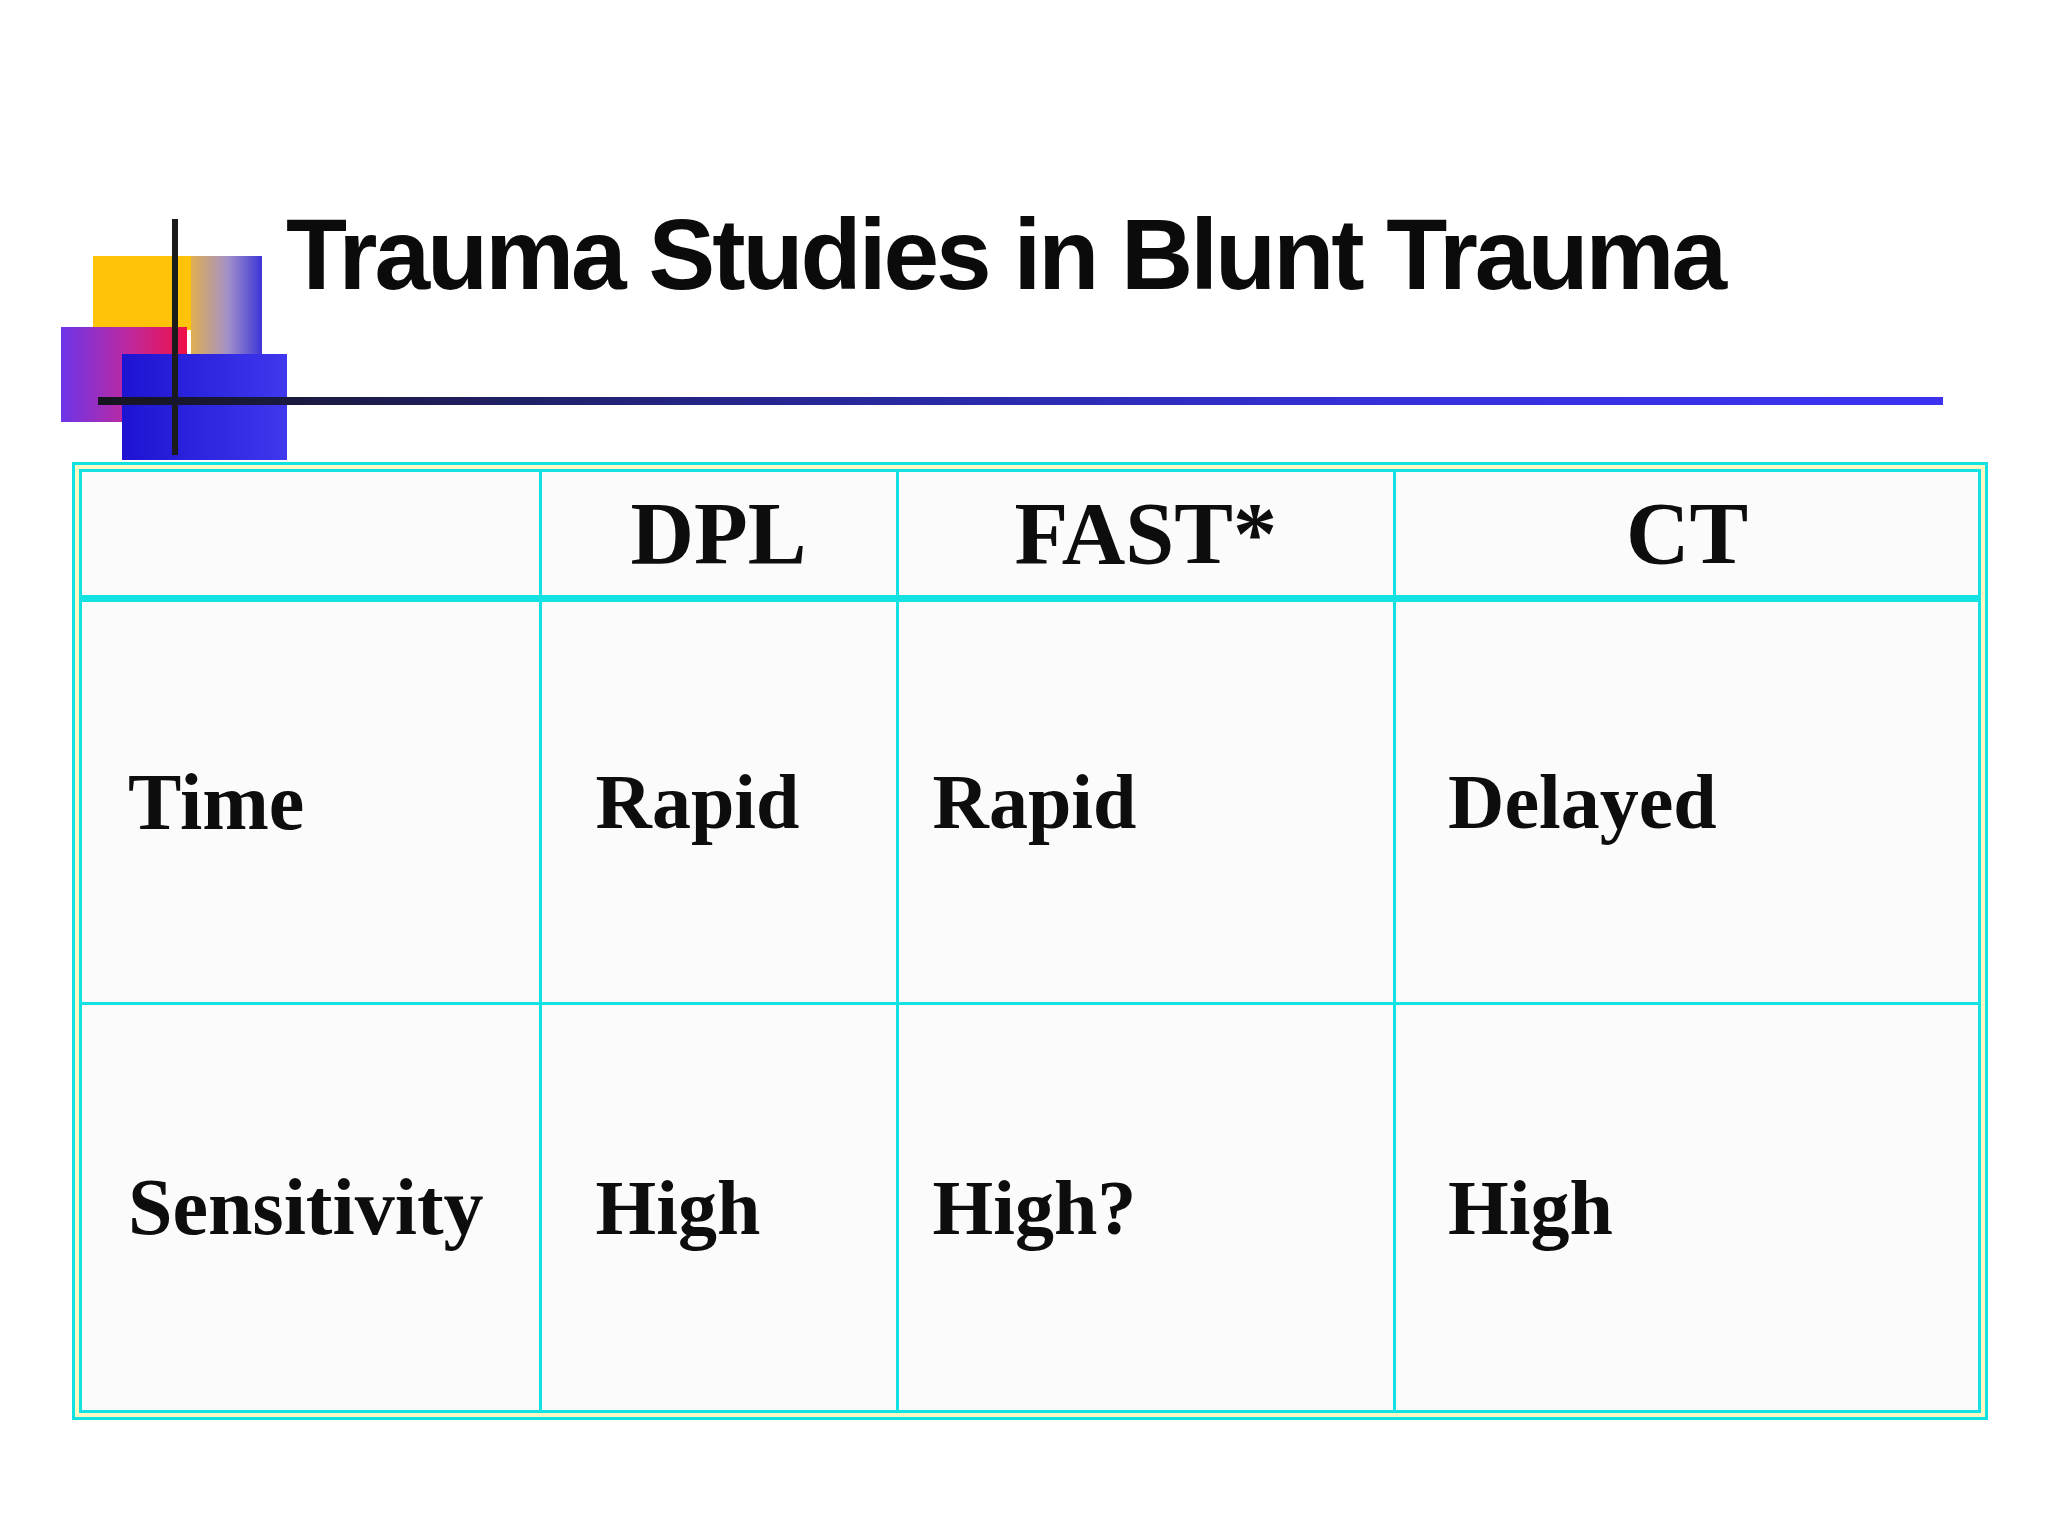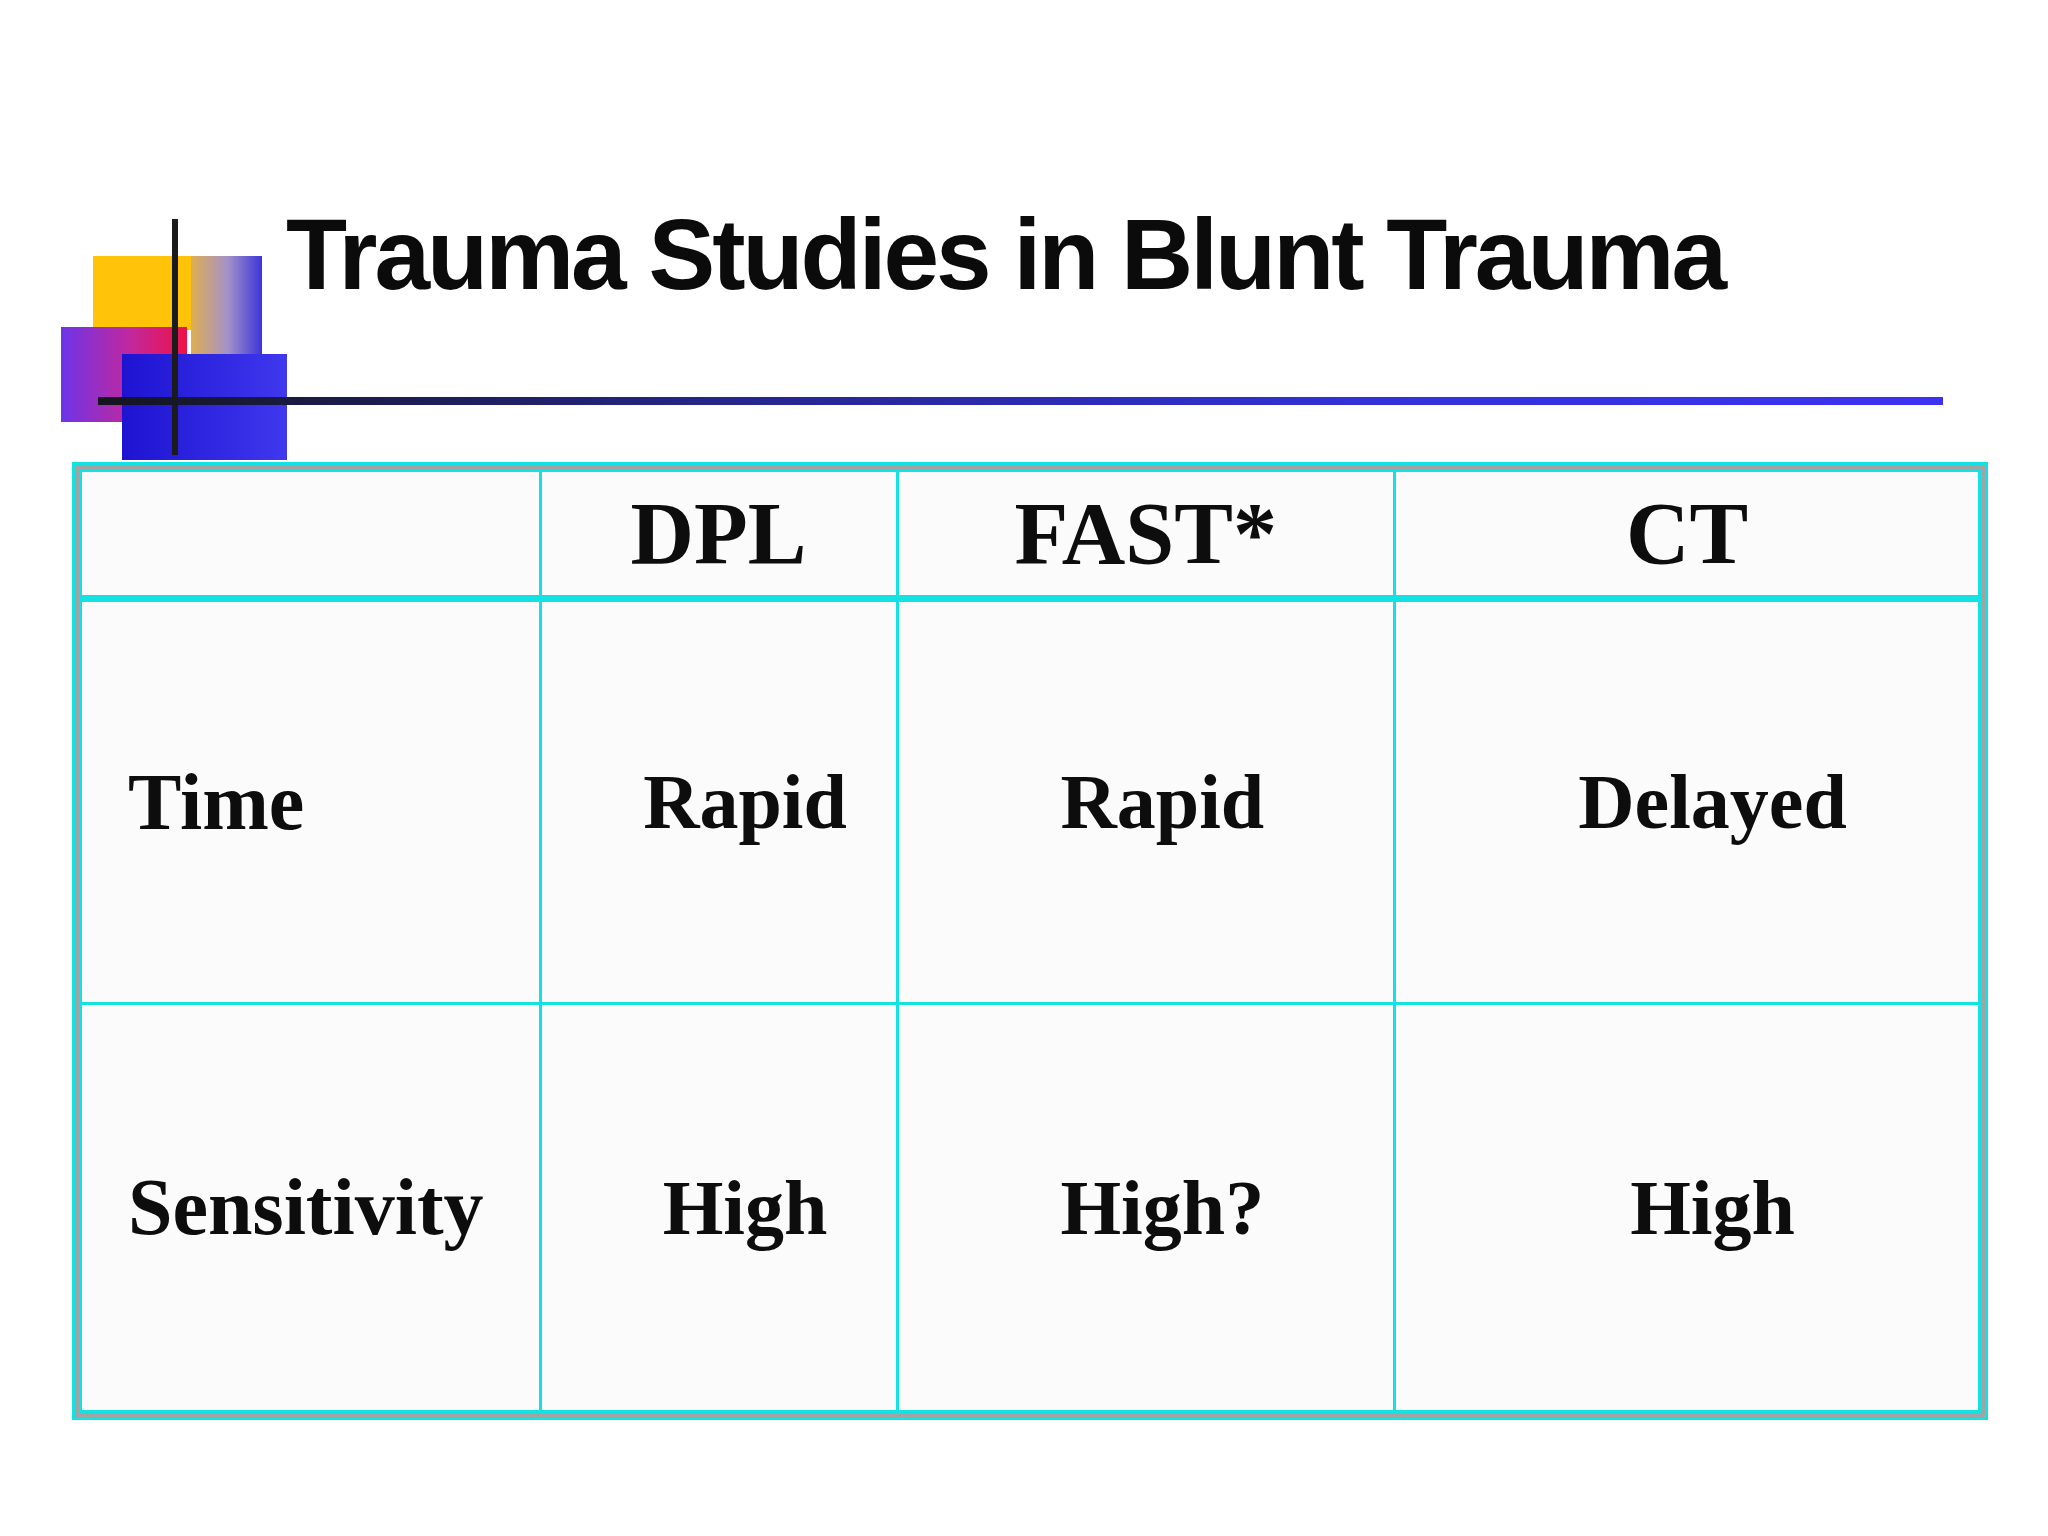--- a/index.html
+++ b/index.html
@@ -31,21 +31,21 @@
   .title{
     position:absolute;left:286px;top:204px;margin:0;
     font-family:"Liberation Sans", sans-serif;
     font-weight:bold;font-size:100px;letter-spacing:-3px;line-height:1;
     color:#0b0b0b;white-space:nowrap;
   }
   
   .table-wrap{
     position:absolute;left:72px;top:462px;width:1916px;height:958px;
     box-sizing:border-box;border:3px solid var(--cyan);padding:4px;
-    background:#a3a3a3;
+    background:#fef9c3;
   }
   table{width:100%;height:100%;border-collapse:collapse;table-layout:fixed;}
   th,td{
     border:3px solid var(--cyan);
     background:var(--cell-bg);
     color:var(--ink);
     font-weight:bold;
     vertical-align:middle;
     overflow:hidden;
   }
@@ -56,21 +56,21 @@
   }
   thead tr{height:128px;}
   tbody tr.r-time{height:154px;}
   tbody tr.r-transport{height:131px;}
   tbody tr.r-sensitivity{height:155px;padding-left:16px;}
   tbody tr.r-specificity{height:155px;}
   tbody th{
     font-size:80px;text-align:left;padding-left:46px;margin-left:12px;
   }
   tbody td{
-    font-size:78px;text-align:center;
+    font-size:78px;text-align:left;
     white-space:pre-line;line-height:1.15;
   }
   td.c-dpl{padding-left:54px;}
   td.c-fast{padding-left:34px;}
   td.c-ct{padding-left:52px;}
   
   .footnote{
     position:absolute;left:203px;top:1440px;
     font-size:60px;font-weight:normal;color:#111111;
     font-family:"Liberation Serif", serif;

